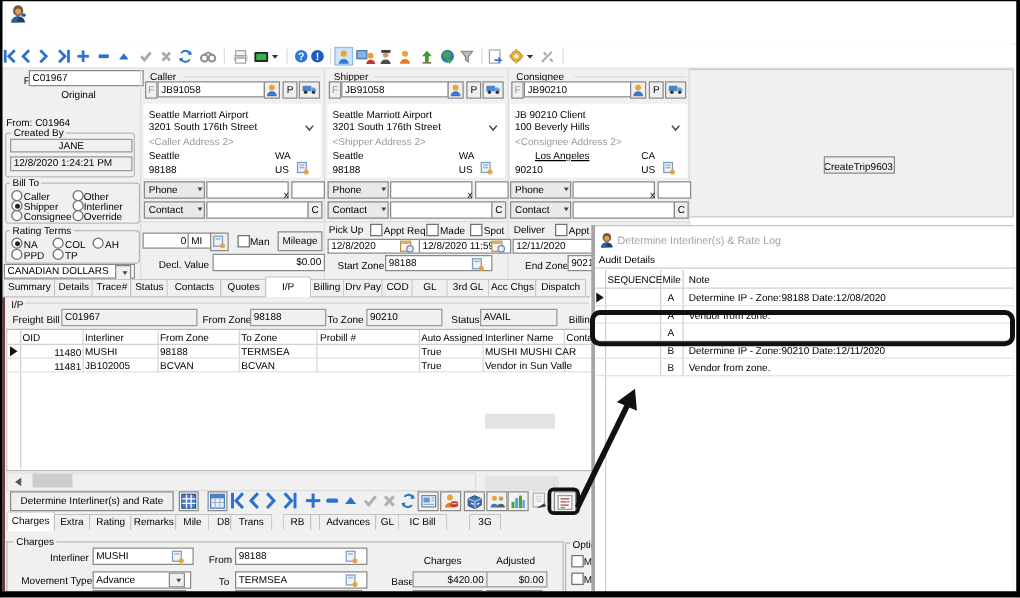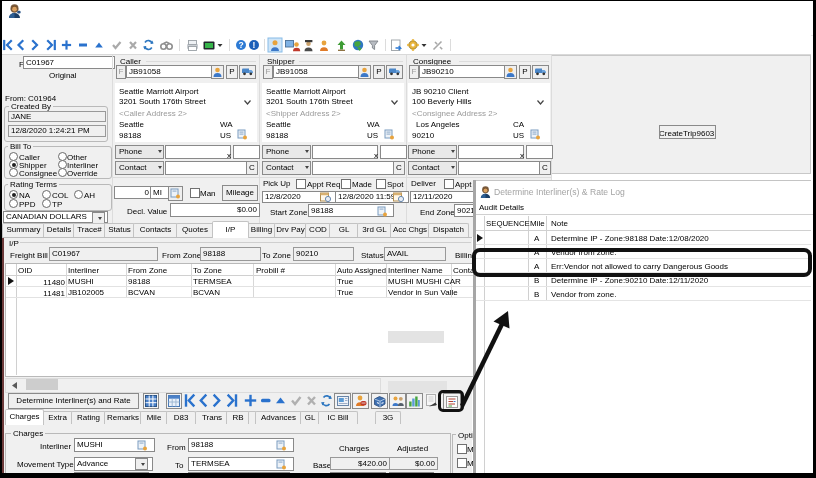--- a/index.html
+++ b/index.html
@@ -126,21 +126,21 @@
   <div class="abs" style="left:0;top:55px;width:551px;height:182px;background:#f0f0f0;"></div>
   <div class="abs" style="left:551px;top:55px;width:258px;height:117px;background:#f0f0f0;border:1px solid #c8c8c8;"></div>
   <div class="abs" style="left:0;top:237px;width:472px;height:236px;background:#f0f0f0;"></div>
   <div id="form-top">
     <div class="lbl" style="left:4px;top:60px;margin-left:15px;">FB #</div>
     <div class="inp" style="left:23px;top:56px;width:86px;height:11px;">C01967</div>
     <div class="lbl" style="left:49px;top:70.5px;">Original</div>
     <div class="lbl" style="left:5px;top:94px;">From: C01964</div>
     <div class="grp" style="left:4px;top:106px;width:102px;height:34px;"></div>
     <div class="grplbl" style="left:9px;top:102px;">Created By</div>
-    <div class="ginp" style="left:8px;top:111px;width:92px;height:9px;line-height:9px;">JANE</div>
+    <div class="ginp" style="left:8px;top:111px;width:92px;height:9px;line-height:9px;text-align:center;">JANE</div>
     <div class="ginp" style="left:8px;top:125px;width:92px;height:10px;line-height:10px;">12/8/2020 1:24:21 PM</div>
     <div class="grp" style="left:4px;top:146px;width:106px;height:31px;"></div>
     <div class="grplbl" style="left:8px;top:142px;">Bill To</div>
     <div class="radio" style="left:9px;top:152px;"></div>
         <div class="lbl" style="left:19px;top:153px;">Caller</div>
     <div class="radio on" style="left:9px;top:160px;"></div>
         <div class="lbl" style="left:19px;top:161px;">Shipper</div>
     <div class="radio" style="left:9px;top:168px;"></div>
         <div class="lbl" style="left:19px;top:169px;">Consignee</div>
     <div class="radio" style="left:58px;top:152px;"></div>
@@ -288,21 +288,21 @@
             <circle cx="9.8" cy="6.8" r="1.4" fill="#333"></circle>
           </svg>
         </div>
     <div class="adr">
       <div class="lbl" style="left:4px;top:4px;">JB 90210 Client</div>
       <div class="lbl" style="left:4px;top:14px;">100 Beverly Hills</div>
       <svg style="left:129px;top:17px;" width="7" height="5" viewBox="0 0 7 5">
             <path d="M0.5 0.5 L3.5 4 L6.5 0.5" stroke="#444" stroke-width="1.2" fill="none"></path>
           </svg>
       <div class="lbl" style="left:4px;top:26px;color:#9a9a9a;">&lt;Consignee Address 2&gt;</div>
-      <div class="lbl" style="left:8px;top:37px;">Los Angeles</div>
+      <div class="lbl" style="left:20px;top:37px;text-decoration:underline;">Los Angeles</div>
           <div class="lbl" style="left:105px;top:37px;">CA</div>
       <div class="lbl" style="left:4px;top:48px;">90210</div>
           <div class="lbl" style="left:105px;top:48px;">US</div>
       <svg style="left:122px;top:46px;" width="11" height="11" viewBox="0 0 11 11">
             <rect x="1" y="1" width="7" height="8" fill="#eef3f8" stroke="#7a9cc0" stroke-width="1"></rect>
             <rect x="2.5" y="2.5" width="4" height="1.2" fill="#9ab4d0"></rect>
             <rect x="2.5" y="4.5" width="4" height="1.2" fill="#9ab4d0"></rect>
             <circle cx="8" cy="8.5" r="2" fill="#e8a33d"></circle>
           </svg>
     </div>
@@ -533,21 +533,21 @@
             <path d="M2.5 10 H6" stroke="#45a53f" stroke-width="1"></path>
           </svg>
     </div>
   </div>
   <div id="tabs2">
     <div class="tab" style="left:42px;top:411px;width:29px;height:12px;line-height:11px;">Extra</div>
     <div class="tab" style="left:71px;top:411px;width:33px;height:12px;line-height:11px;">Rating</div>
     <div class="tab" style="left:104px;top:411px;width:36px;height:12px;line-height:11px;">Remarks</div>
     <div class="tab" style="left:140px;top:411px;width:26px;height:12px;line-height:11px;">Mile</div>
     <div class="tab" style="left:166px;top:411px;width:28px;height:12px;line-height:11px;">D83</div>
-    <div class="tab" style="left:195px;top:411px;width:32px;height:12px;line-height:11px;">Trans</div>
+    <div class="tab" style="left:184px;top:411px;width:32px;height:12px;line-height:11px;">Trans</div>
     <div class="tab" style="left:226px;top:411px;width:22px;height:12px;line-height:11px;">RB</div>
     <div class="tab" style="left:248px;top:411px;width:7px;height:12px;line-height:11px;"></div>
     <div class="tab" style="left:255px;top:411px;width:45px;height:12px;line-height:11px;">Advances</div>
     <div class="tab" style="left:300px;top:411px;width:18px;height:12px;line-height:11px;">GL</div>
     <div class="tab" style="left:318px;top:411px;width:38px;height:12px;line-height:11px;">IC Bill</div>
     <div class="tab" style="left:375px;top:411px;width:24px;height:12px;line-height:11px;">3G</div>
     <div class="tab tabsel" style="left:5px;top:409px;width:37px;height:15px;line-height:13px;">Charges</div>
   </div>
   <div id="charges">
     <div class="abs" style="left:5px;top:433px;width:444px;height:40px;border:1px solid #b9b9b9;border-bottom:none;"></div>
@@ -619,21 +619,20 @@
         <svg style="left:3px;top:18px;" width="6" height="8" viewBox="0 0 6 8">
               <path d="M0 0 L6 4 L0 8 Z" fill="#111"></path>
             </svg>
         <div class="lbl" style="left:60px;top:18px;">A</div>
         <div class="lbl" style="left:77px;top:18px;">Determine IP - Zone:98188 Date:12/08/2020</div>
         <div class="abs" style="left:0;top:28px;width:337px;height:1px;background:#e4e4e4;"></div>
         <div class="lbl" style="left:60px;top:32px;">A</div>
         <div class="lbl" style="left:77px;top:32px;">Vendor from zone.</div>
         <div class="abs" style="left:0;top:42px;width:337px;height:1px;background:#e4e4e4;"></div>
         <div class="lbl" style="left:60px;top:46px;">A</div>
-        <div class="lbl" style="left:77px;top:46px;">Err:Vendor not allowed to carry Dangerous Goods</div>
         <div class="abs" style="left:0;top:56px;width:337px;height:1px;background:#e4e4e4;"></div>
         <div class="lbl" style="left:60px;top:60px;">B</div>
         <div class="lbl" style="left:77px;top:60px;">Determine IP - Zone:90210 Date:12/11/2020</div>
         <div class="abs" style="left:0;top:70px;width:337px;height:1px;background:#e4e4e4;"></div>
         <div class="lbl" style="left:60px;top:74px;">B</div>
         <div class="lbl" style="left:77px;top:74px;">Vendor from zone.</div>
         <div class="abs" style="left:0;top:84px;width:337px;height:1px;background:#e4e4e4;"></div>
       </div>
     </div>
     <div class="abs" style="left:473px;top:180px;width:3px;height:293px;background:#a6a6a6;"></div>

